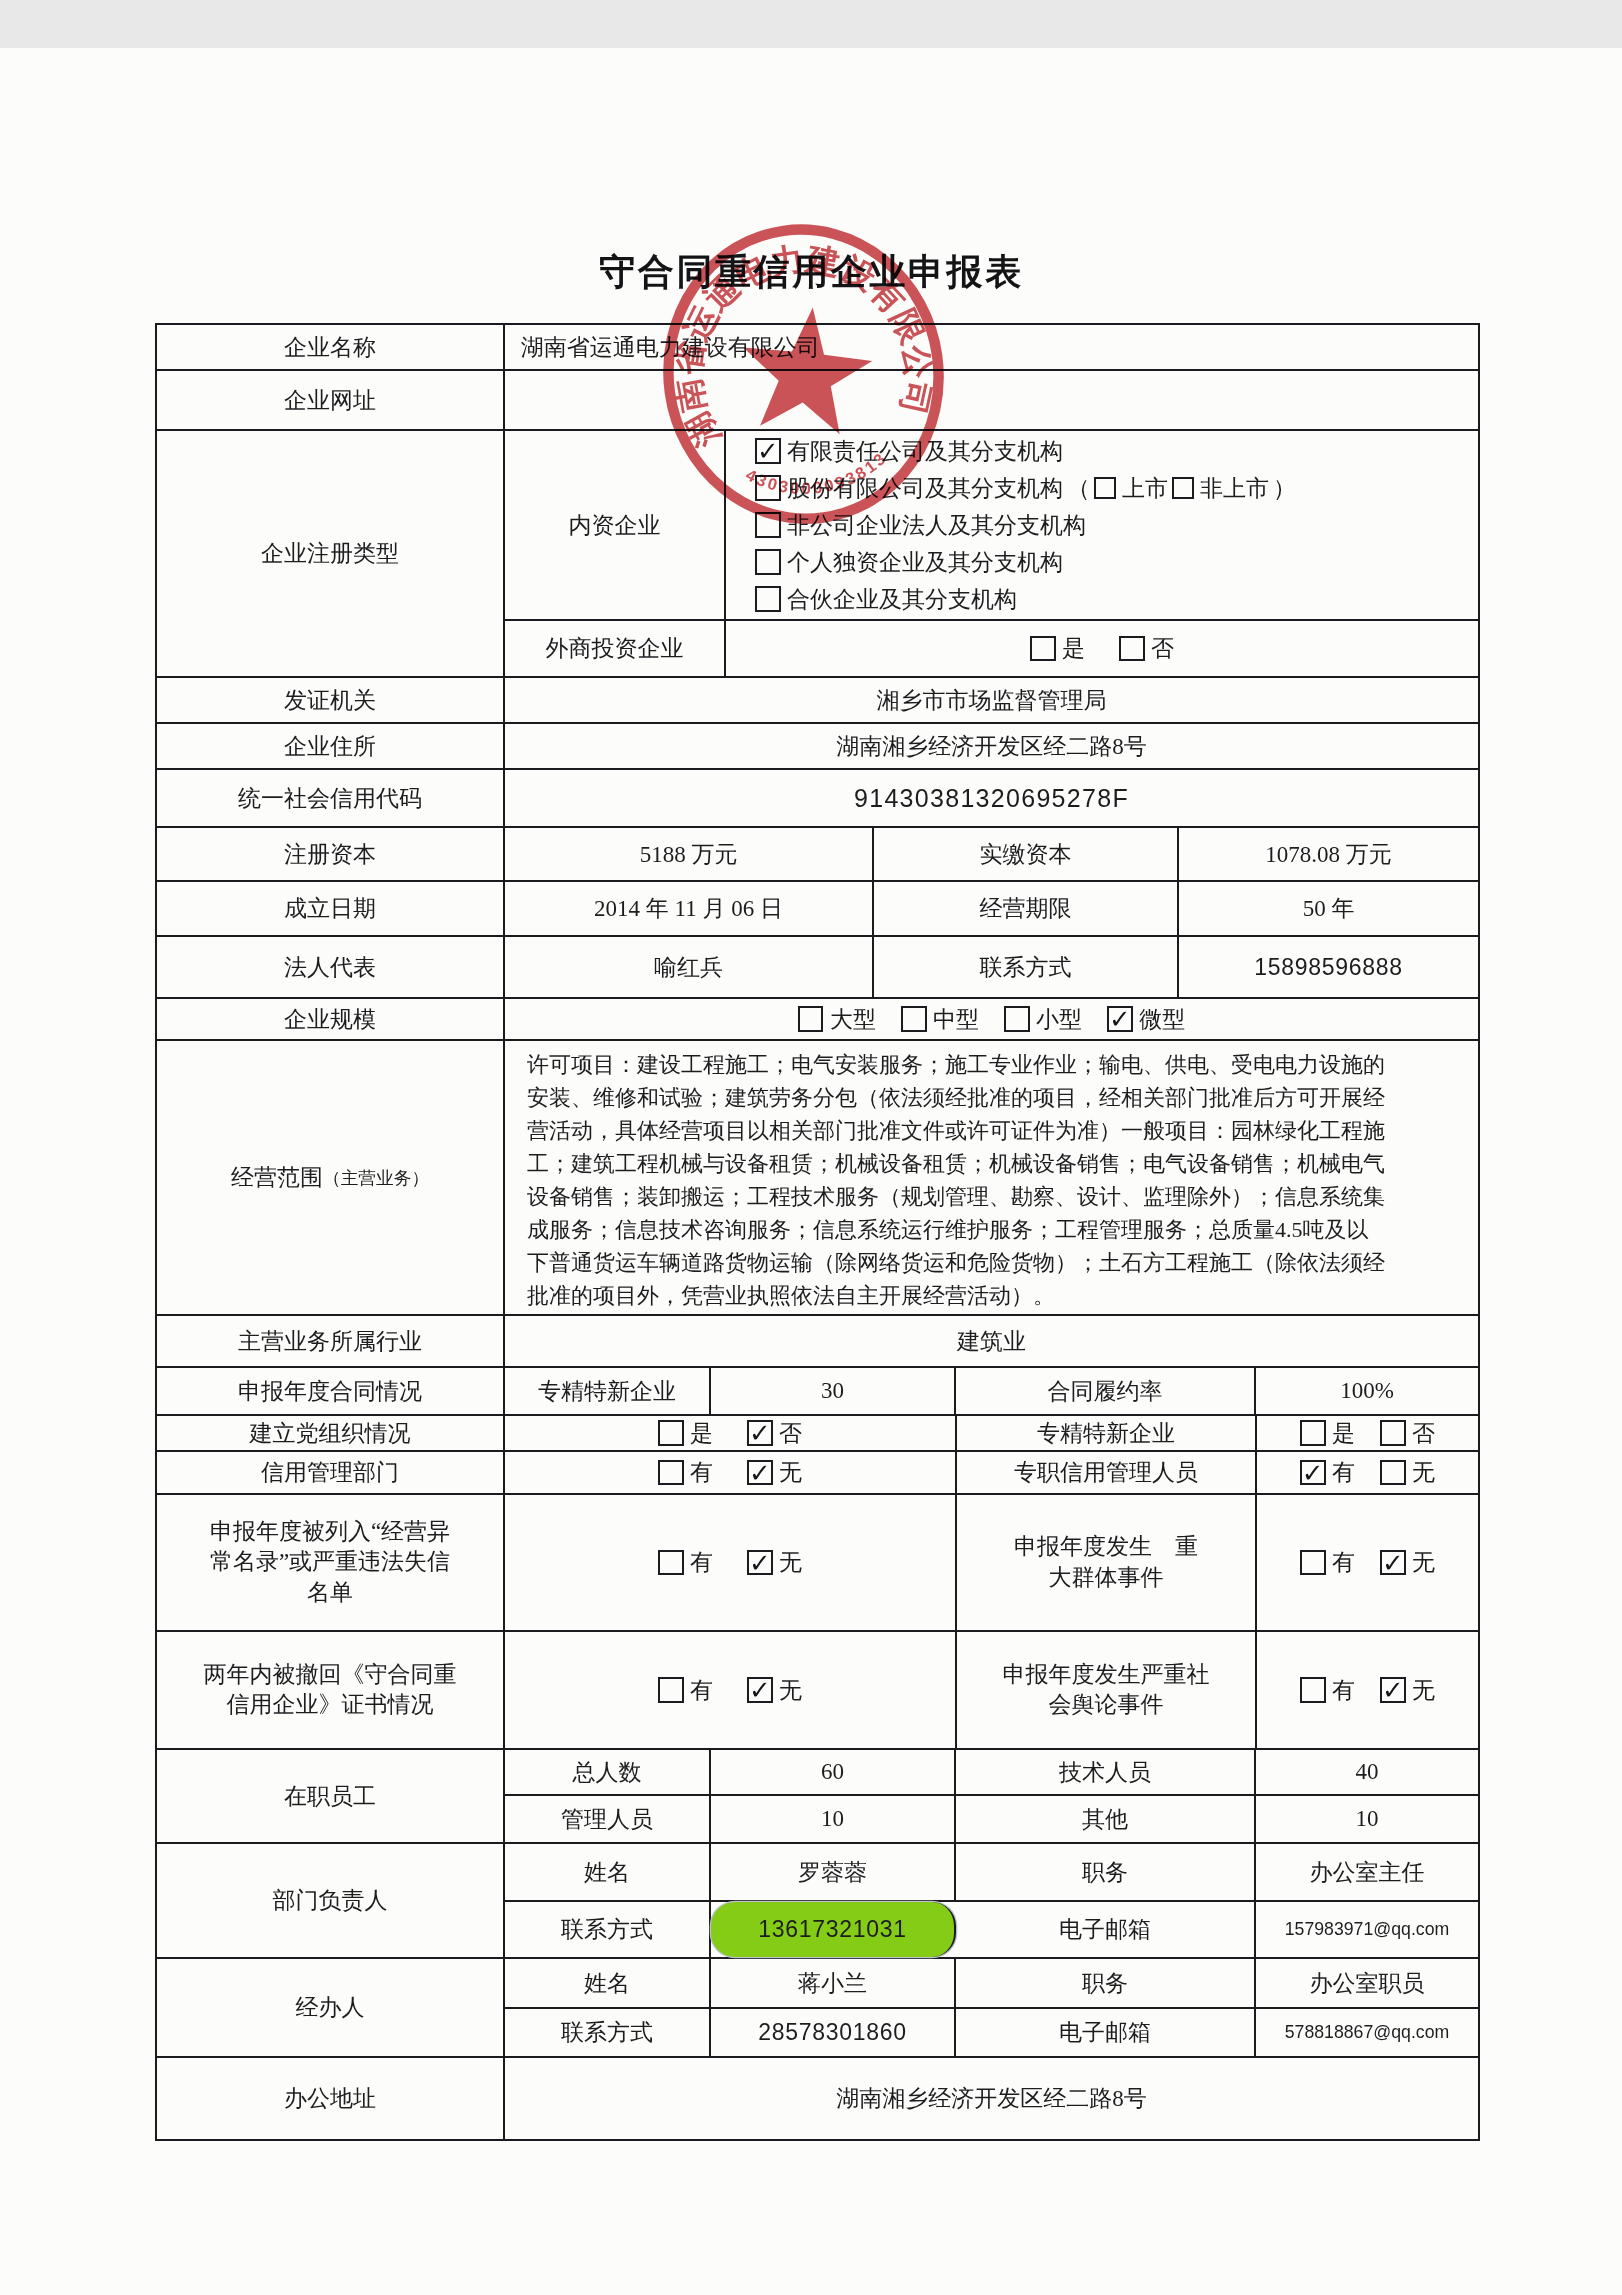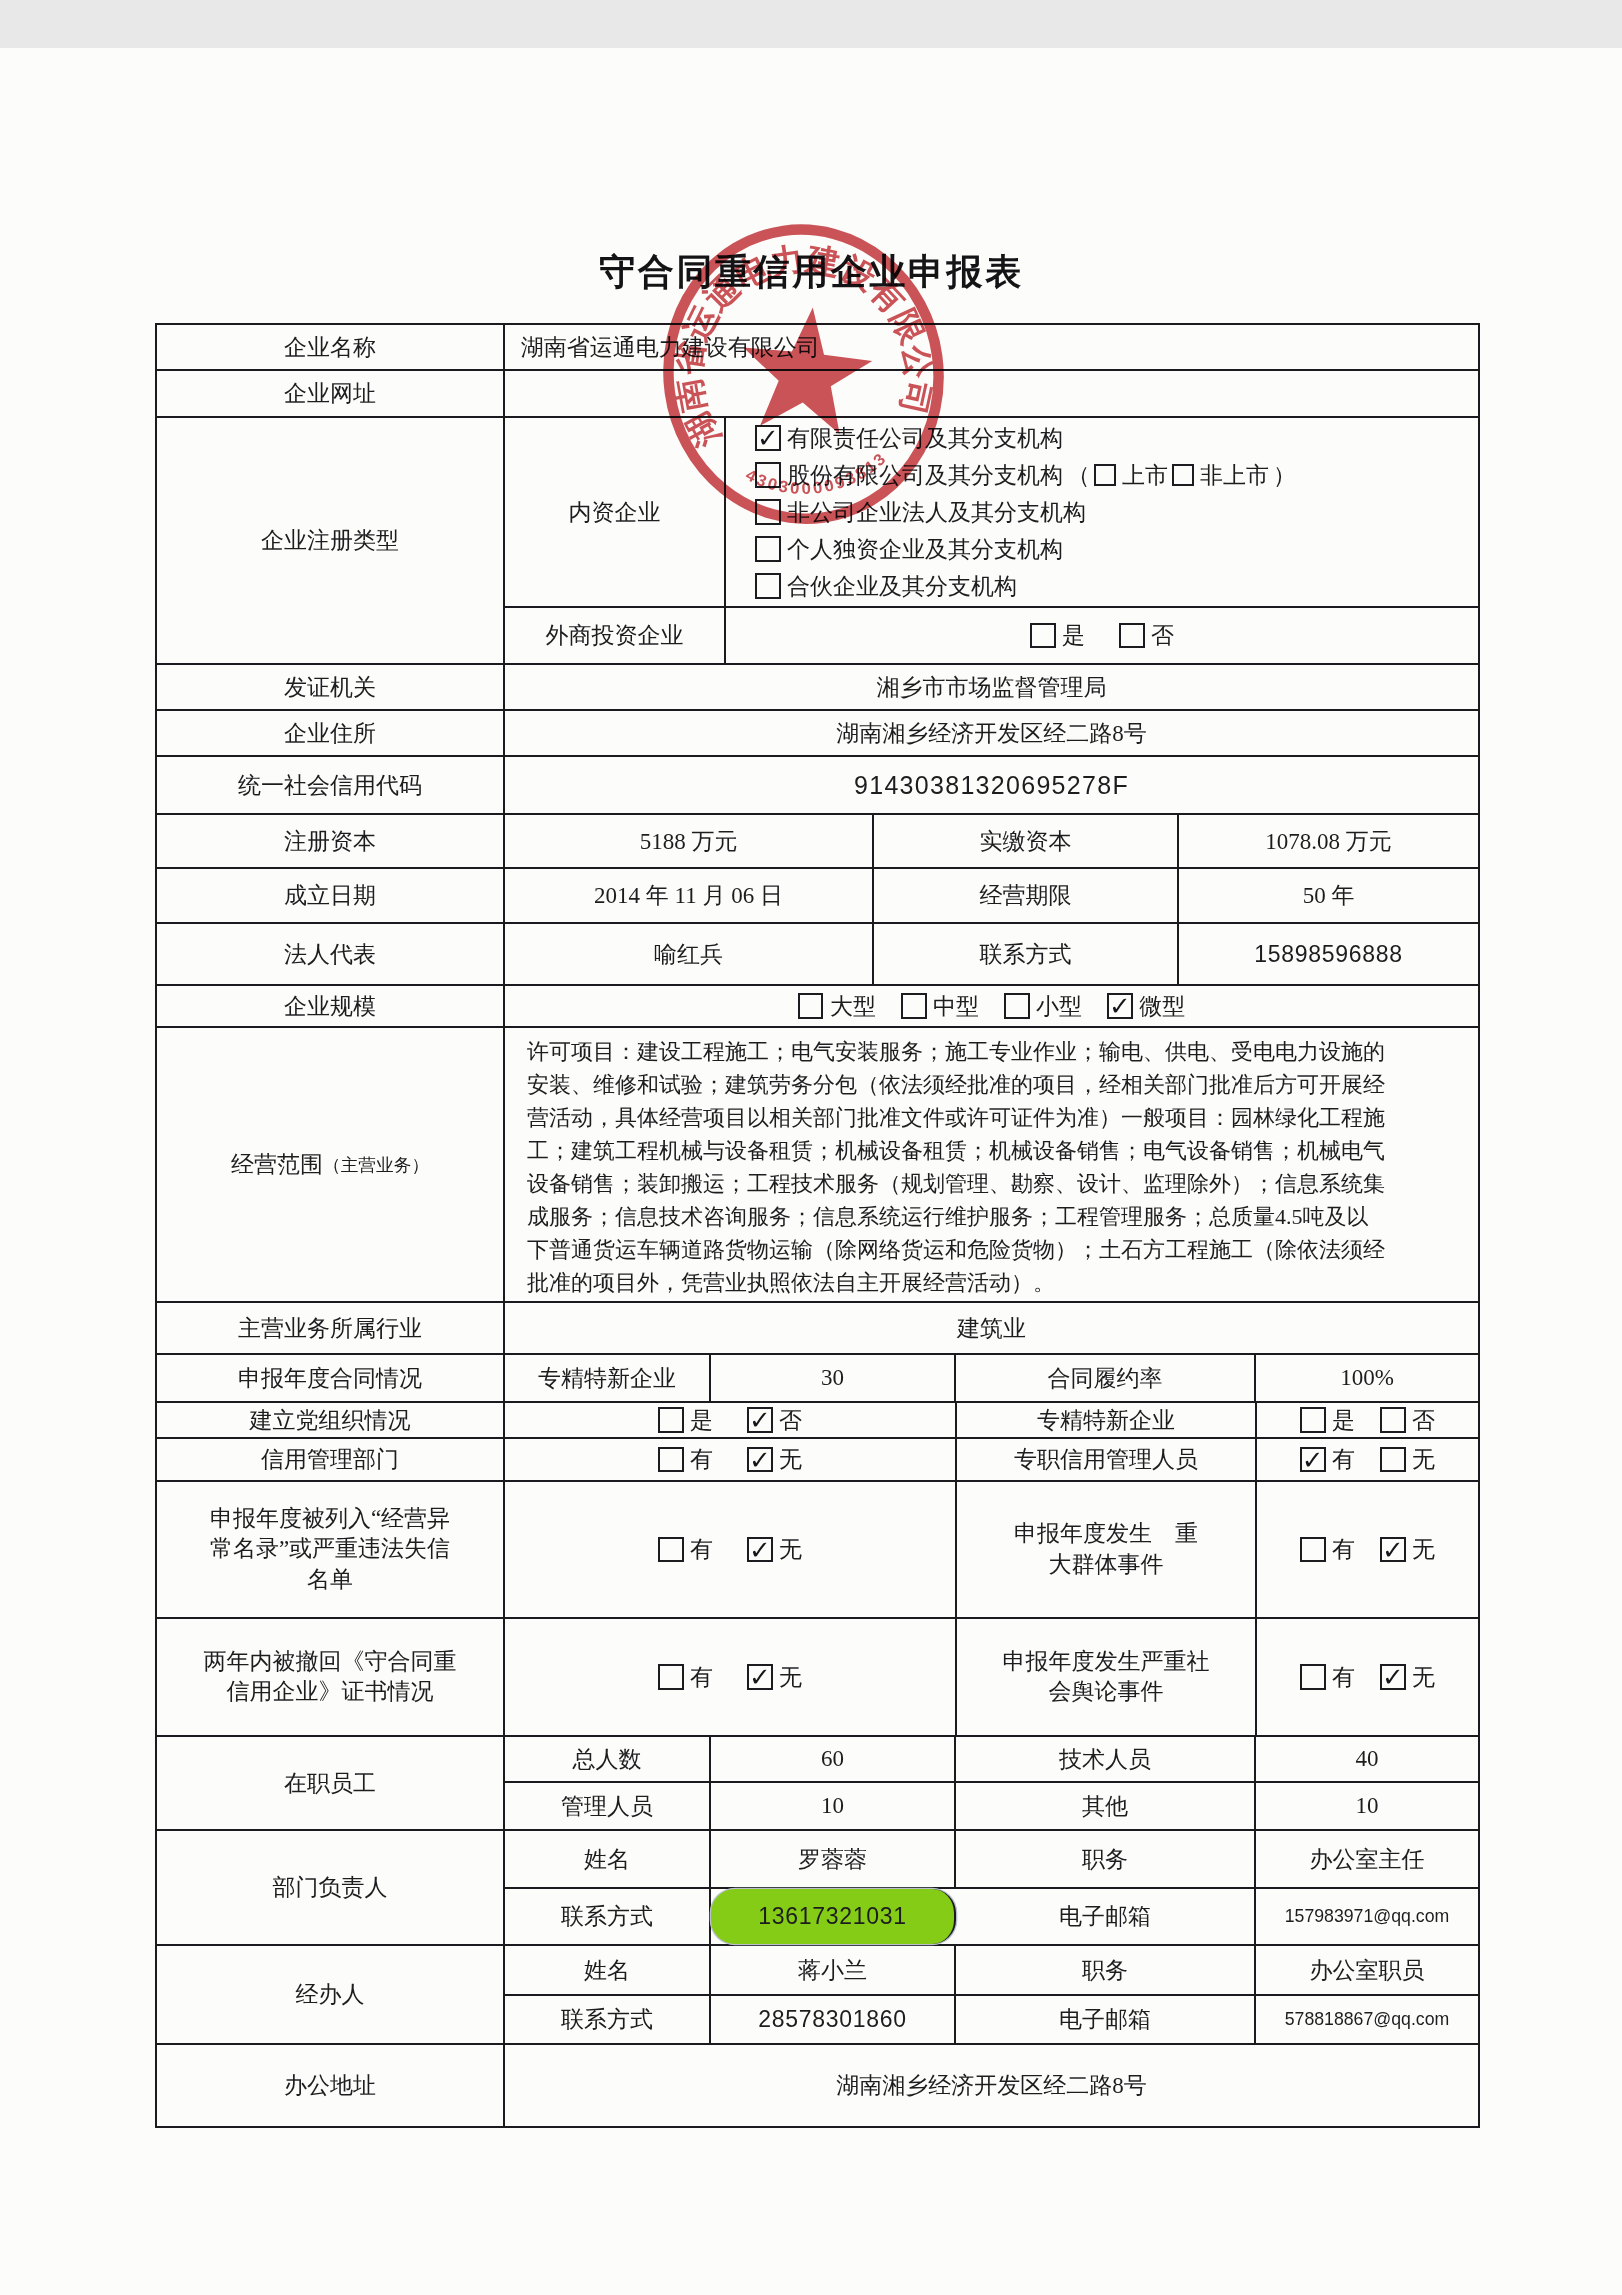--- a/index.html
+++ b/index.html
@@ -89,21 +89,21 @@
 
   <div class="title">守合同重信用企业申报表</div>
 
   <div class="tbl">
 
     <div class="row" style="height:46px">
       <div class="c cA">企业名称</div>
       <div class="c lastc leftal">湖南省运通电力建设有限公司</div>
     </div>
 
-    <div class="row" style="height:47px">
+    <div class="row" style="height:60px">
       <div class="c cA">企业网址</div>
       <div class="c lastc"></div>
     </div>
 
     <div class="row" style="height:247px">
       <div class="c cA">企业注册类型</div>
       <div class="stack">
         <div class="sub" style="flex:0 0 190px">
           <div class="c cB3">内资企业</div>
           <div class="c lastc">

